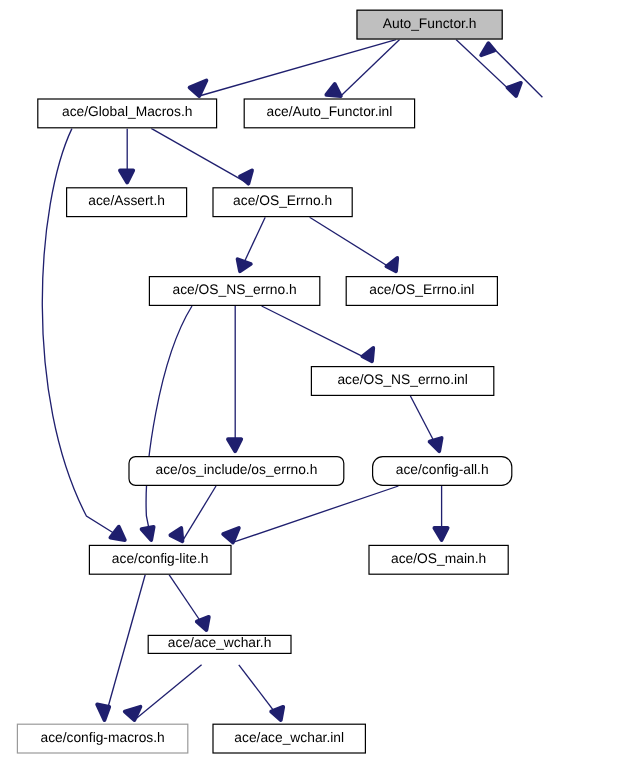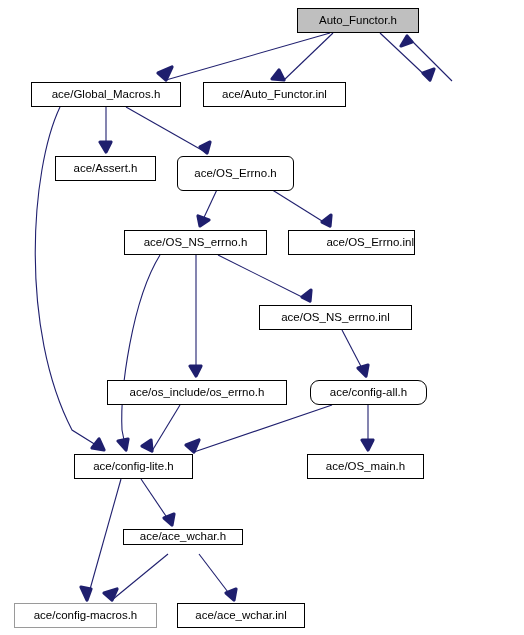--- a/index.html
+++ b/index.html
@@ -138,33 +138,33 @@
     </div>
     <div class="node" style="left: 31px; top: 82px; width: 150px; height: 25px;">
       <span class="node-label">ace/Global_Macros.h</span>
     </div>
     <div class="node" style="left: 203px; top: 82px; width: 143px; height: 25px;">
       <span class="node-label">ace/Auto_Functor.inl</span>
     </div>
     <div class="node" style="left: 55px; top: 156px; width: 101px; height: 25px;">
       <span class="node-label">ace/Assert.h</span>
     </div>
-    <div class="node" style="left: 177px; top: 156px; width: 117px; height: 35px; border-radius: 6px;">
+    <div class="node" style="left: 177px; top: 156px; width: 117px; height: 25px;">
       <span class="node-label">ace/OS_Errno.h</span>
     </div>
     <div class="node" style="left: 124px; top: 230px; width: 143px; height: 25px;">
       <span class="node-label">ace/OS_NS_errno.h</span>
     </div>
-    <div class="node" style="left: 288px; top: 230px; width: 127px; height: 25px; justify-content: flex-end;">
+    <div class="node" style="left: 288px; top: 230px; width: 127px; height: 25px;">
       <span class="node-label">ace/OS_Errno.inl</span>
     </div>
     <div class="node" style="left: 259px; top: 305px; width: 153px; height: 25px;">
       <span class="node-label">ace/OS_NS_errno.inl</span>
     </div>
-    <div class="node" style="left: 107px; top: 380px; width: 180px; height: 25px;">
+    <div class="node" style="left: 107px; top: 380px; width: 180px; height: 25px; border-radius: 6px;">
       <span class="node-label">ace/os_include/os_errno.h</span>
     </div>
     <div class="node" style="left: 310px; top: 380px; width: 117px; height: 25px; border-radius: 9px;">
       <span class="node-label">ace/config-all.h</span>
     </div>
     <div class="node" style="left: 74px; top: 454px; width: 119px; height: 25px;">
       <span class="node-label">ace/config-lite.h</span>
     </div>
     <div class="node" style="left: 307px; top: 454px; width: 117px; height: 25px;">
       <span class="node-label">ace/OS_main.h</span>

